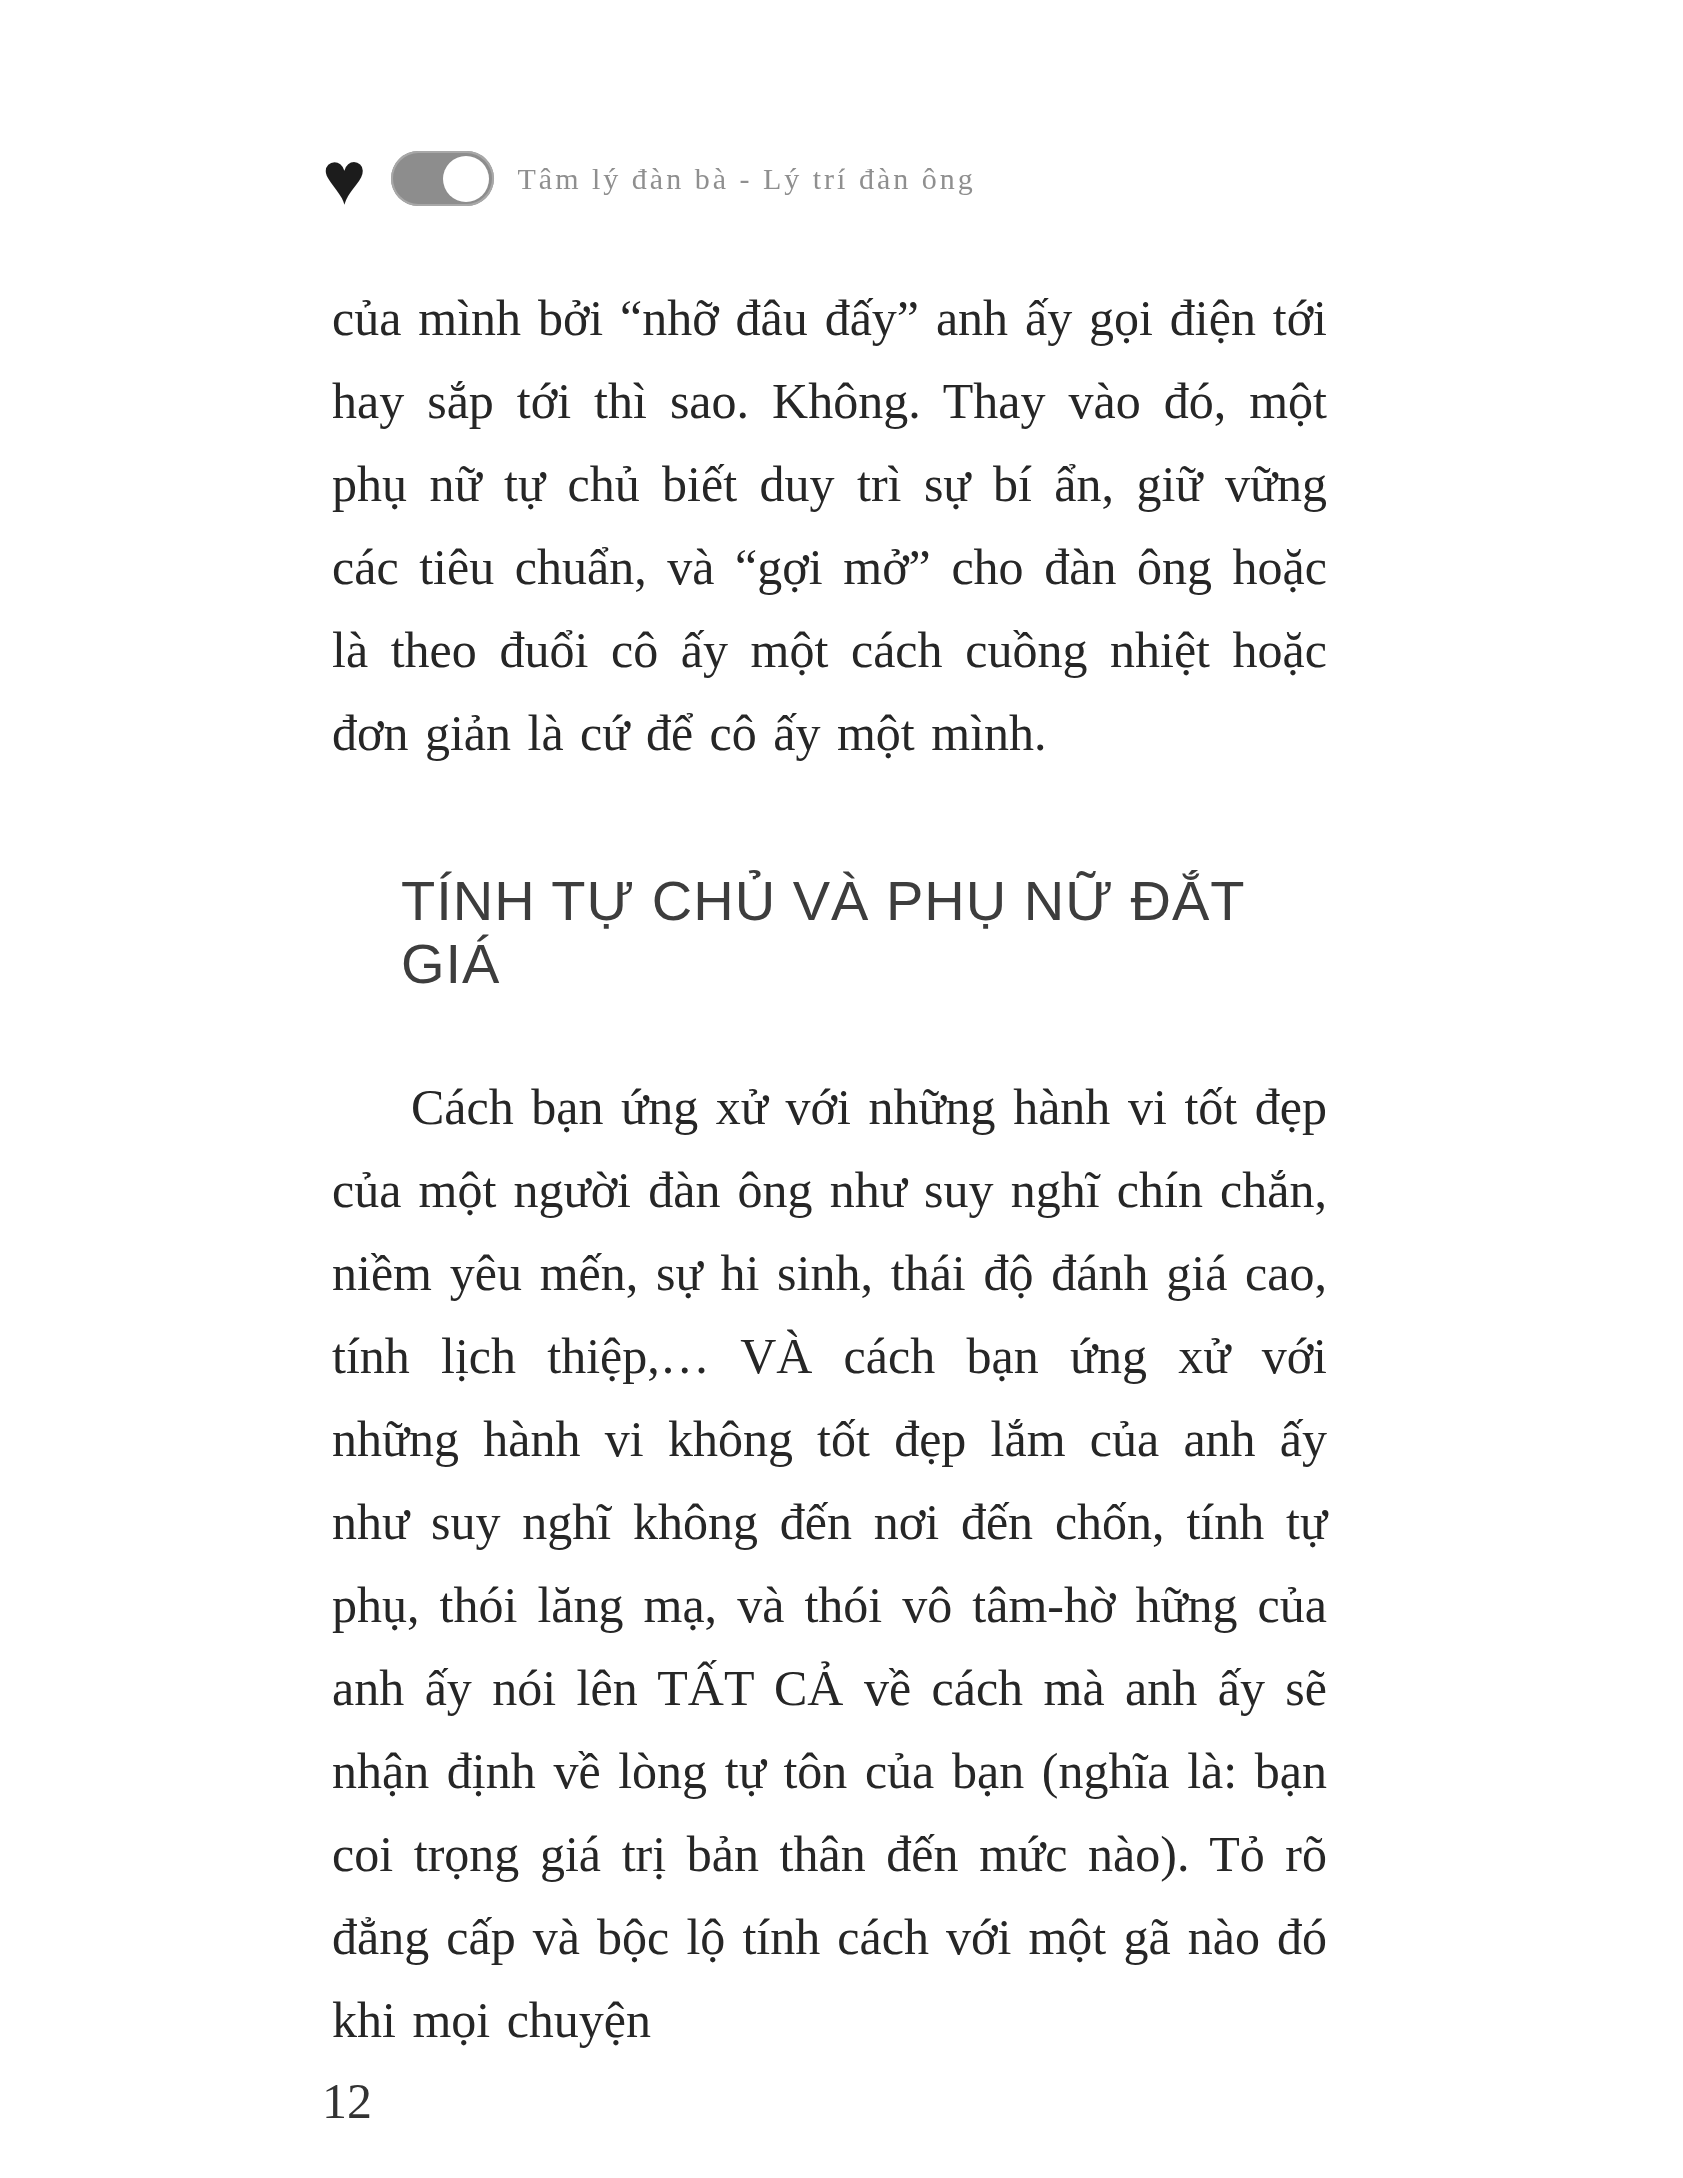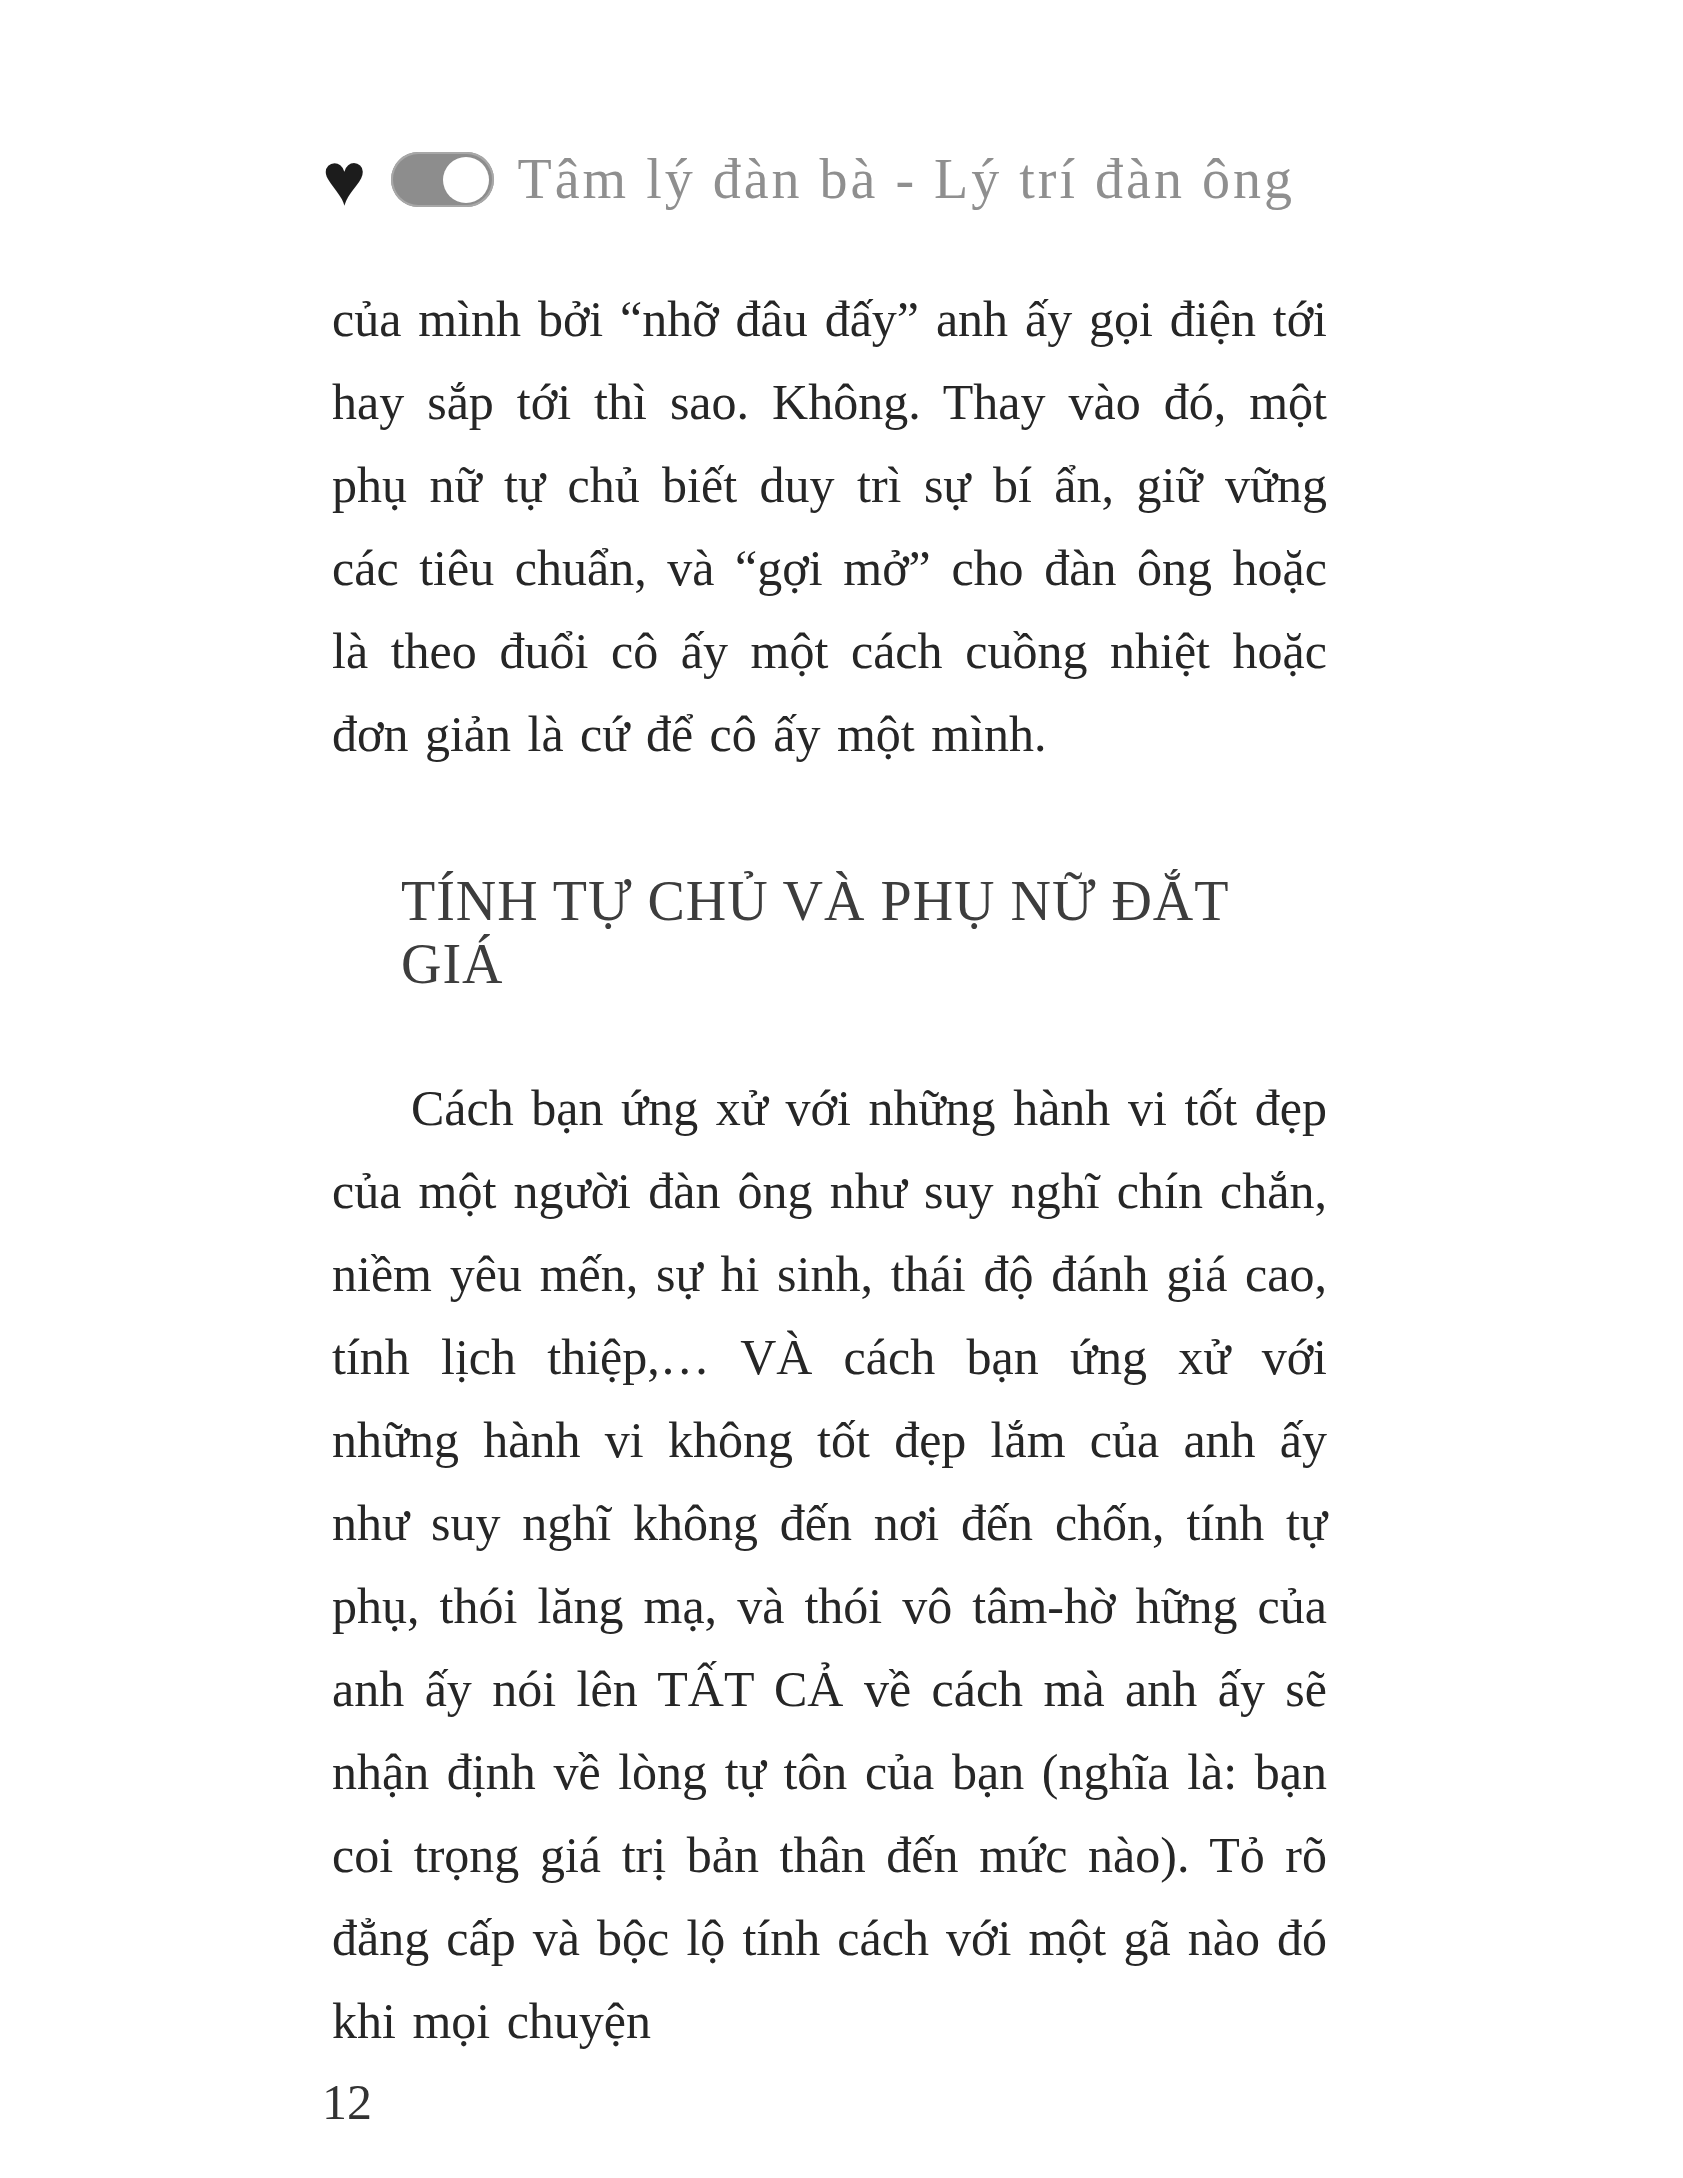--- a/index.html
+++ b/index.html
@@ -46,34 +46,34 @@
   .toggle .knob {
     position: absolute;
     right: 5px;
     top: 5px;
     width: 46px;
     height: 46px;
     border-radius: 50%;
     background: #ffffff;
   }
   .header-title {
-    font-size: 56px;
+    font-size: 30px;
     color: #8f8f8f;
     letter-spacing: 3px;
     white-space: nowrap;
   }
   .body-text {
     font-size: 50px;
     line-height: 83px;
     text-align: justify;
     word-spacing: 4px;
     margin: 10px;
   }
   .section-heading {
-    font-family: Liberation Serif, serif;
+    font-family: Liberation Sans, sans-serif;
     font-weight: 400;
     font-size: 56px;
     line-height: 63px;
     color: #3d3d3d;
     letter-spacing: 1px;
     margin: 94px 0 71px 0;
     padding-left: 79px;
   }
   .p2 {
     text-indent: 79px;

